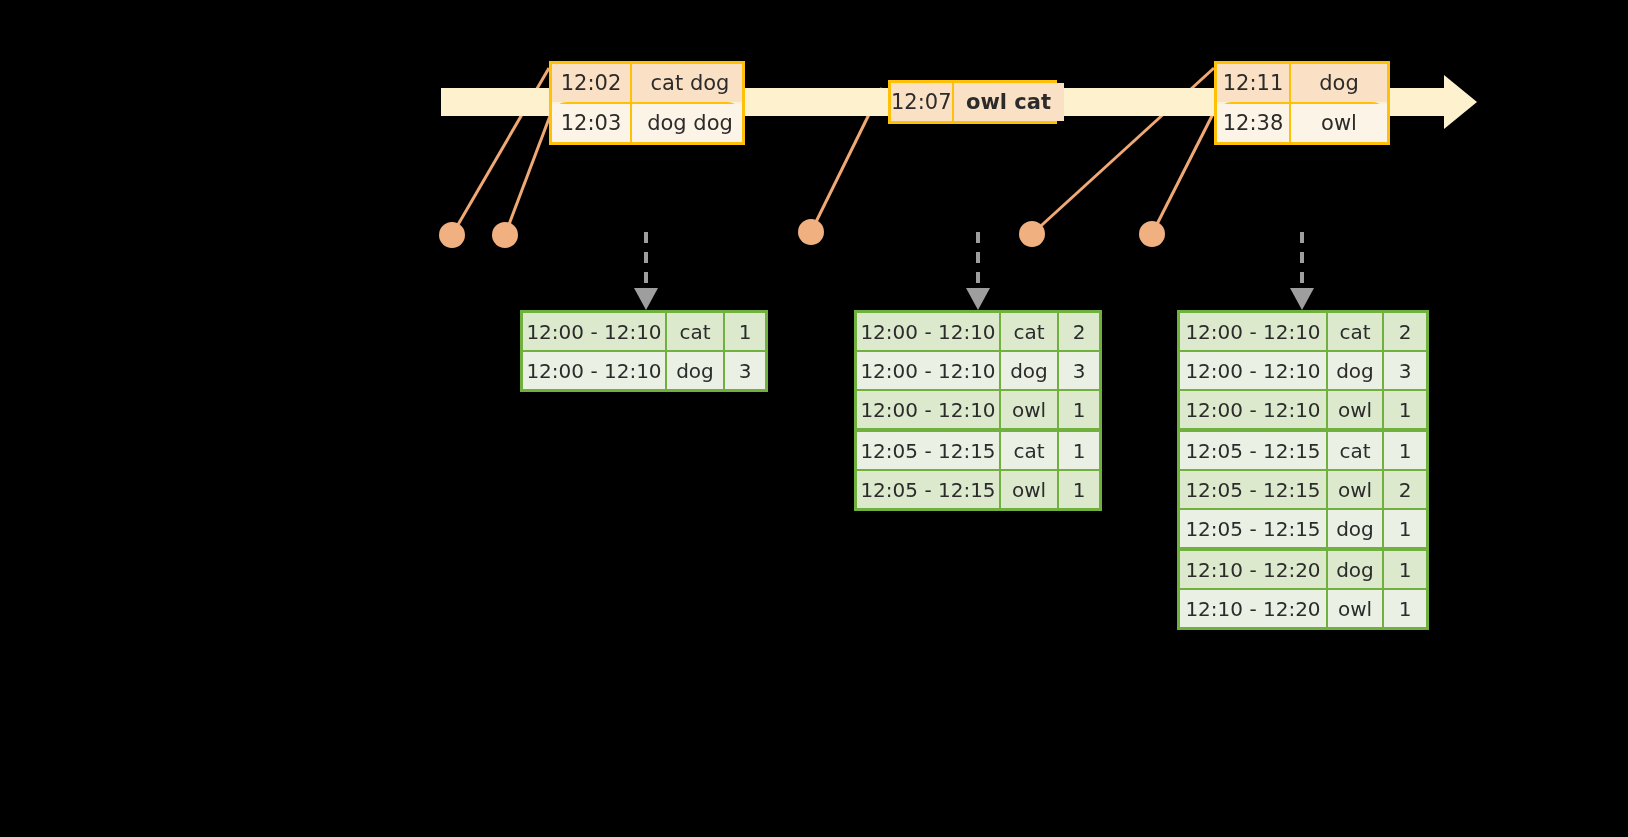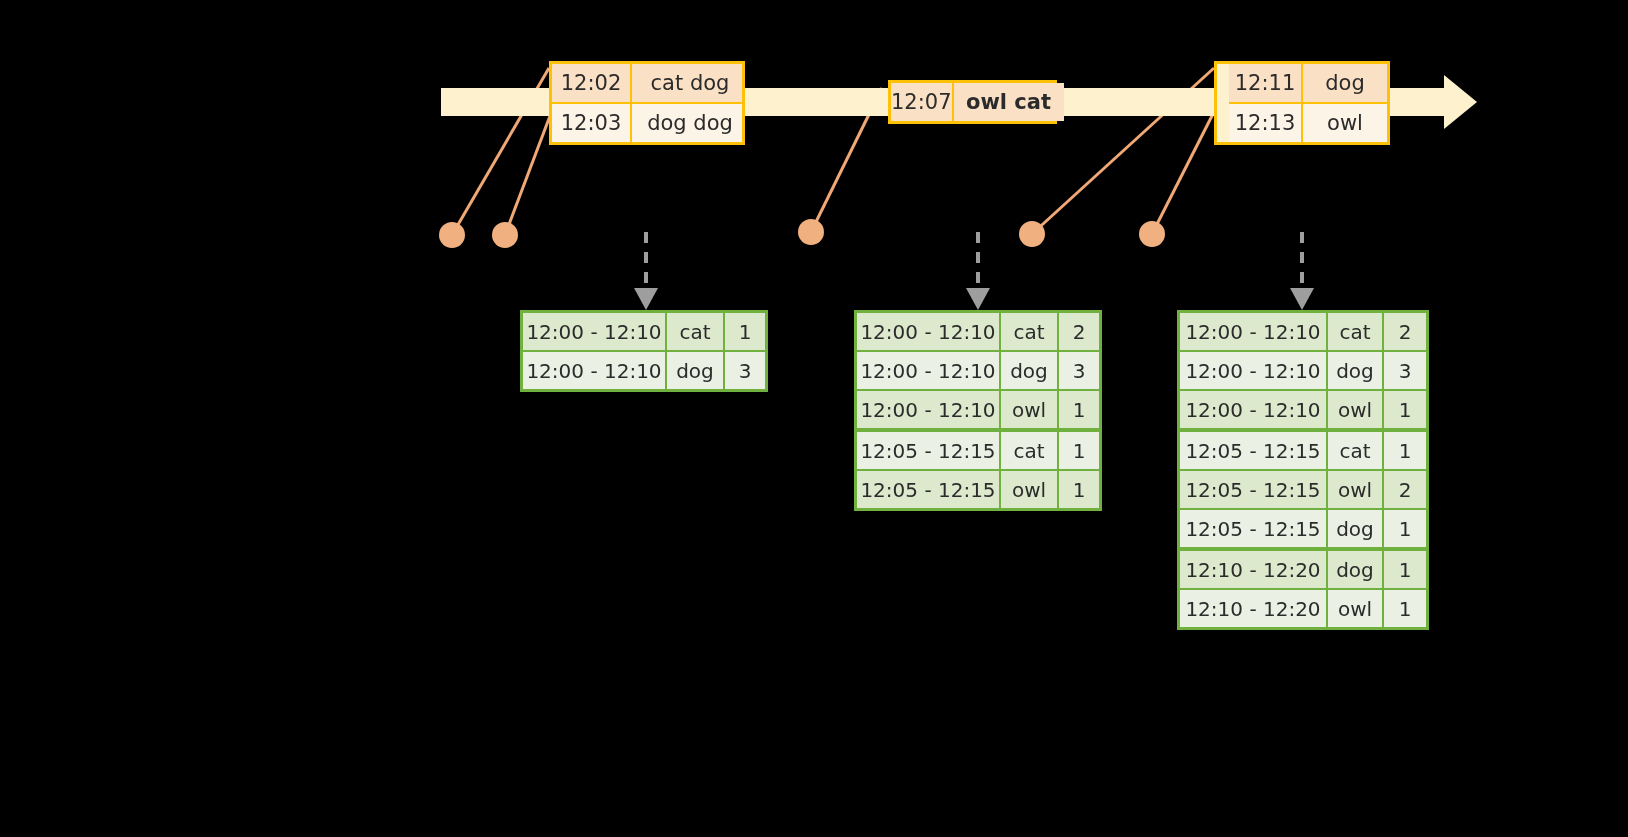--- a/index.html
+++ b/index.html
@@ -48,41 +48,41 @@
     position: absolute;
     border: 3px solid #ffc107;
     background: #fdf2cd;
     display: flex;
     flex-direction: column;
   }
   .event-row {
     display: flex;
     align-items: stretch;
   }
-  .event-row + .event-row { border-top: 2px solid #ffc107; }
+  .event-row + .event-row { border-top: 2px solid #ffc107; border-radius: 15px; }
   .event-row.shade .ev-time,
   .event-row.shade .ev-text { background: #fae0c4; }
   .ev-time, .ev-text {
     display: flex;
     align-items: center;
     justify-content: center;
     font-size: 21px;
     color: #2b2b2b;
     background: #fdf4e8;
     height: 38px;
     white-space: nowrap;
   }
   .ev-time { width: 86px; border-right: 2px solid #ffc107; }
   .ev-text { flex: 1; padding: 0 14px; }
 
   #event-box-1 { left: 503px; top: 61px; width: 196px; }
   #event-box-1 .ev-text { width: 110px; padding-left: 20px; }
   #event-box-2 { left: 842px; top: 80px; width: 169px; }
   #event-box-2 .ev-text { width: 110px; font-weight: bold; }
-  #event-box-3 { left: 1168px; top: 61px; width: 176px; padding-left: 12px; }
+  #event-box-3 { left: 1168px; top: 61px; width: 176px; }
   #event-box-3 .ev-time { width: 74px; }
   #event-box-3 .ev-text { width: 96px; }
 
   
   .result-table {
     position: absolute;
     border: 3px solid #6fb03f;
     background: #ffffff;
     display: flex;
     flex-direction: column;
@@ -173,21 +173,21 @@
       <div class="ev-text">owl cat</div>
     </div>
   </div>
 
   <div class="event-box" id="event-box-3">
     <div class="event-row shade">
       <div class="ev-time">12:11</div>
       <div class="ev-text">dog</div>
     </div>
     <div class="event-row">
-      <div class="ev-time">12:13</div>
+      <div class="ev-time">12:38</div>
       <div class="ev-text">owl</div>
     </div>
   </div>
 
   <div class="result-table" id="result-table-1">
       <div class="rt-row shade">
         <div class="rt-cell rt-window">12:00 - 12:10</div>
         <div class="rt-cell rt-key">cat</div>
         <div class="rt-cell rt-count">1</div>
       </div>

